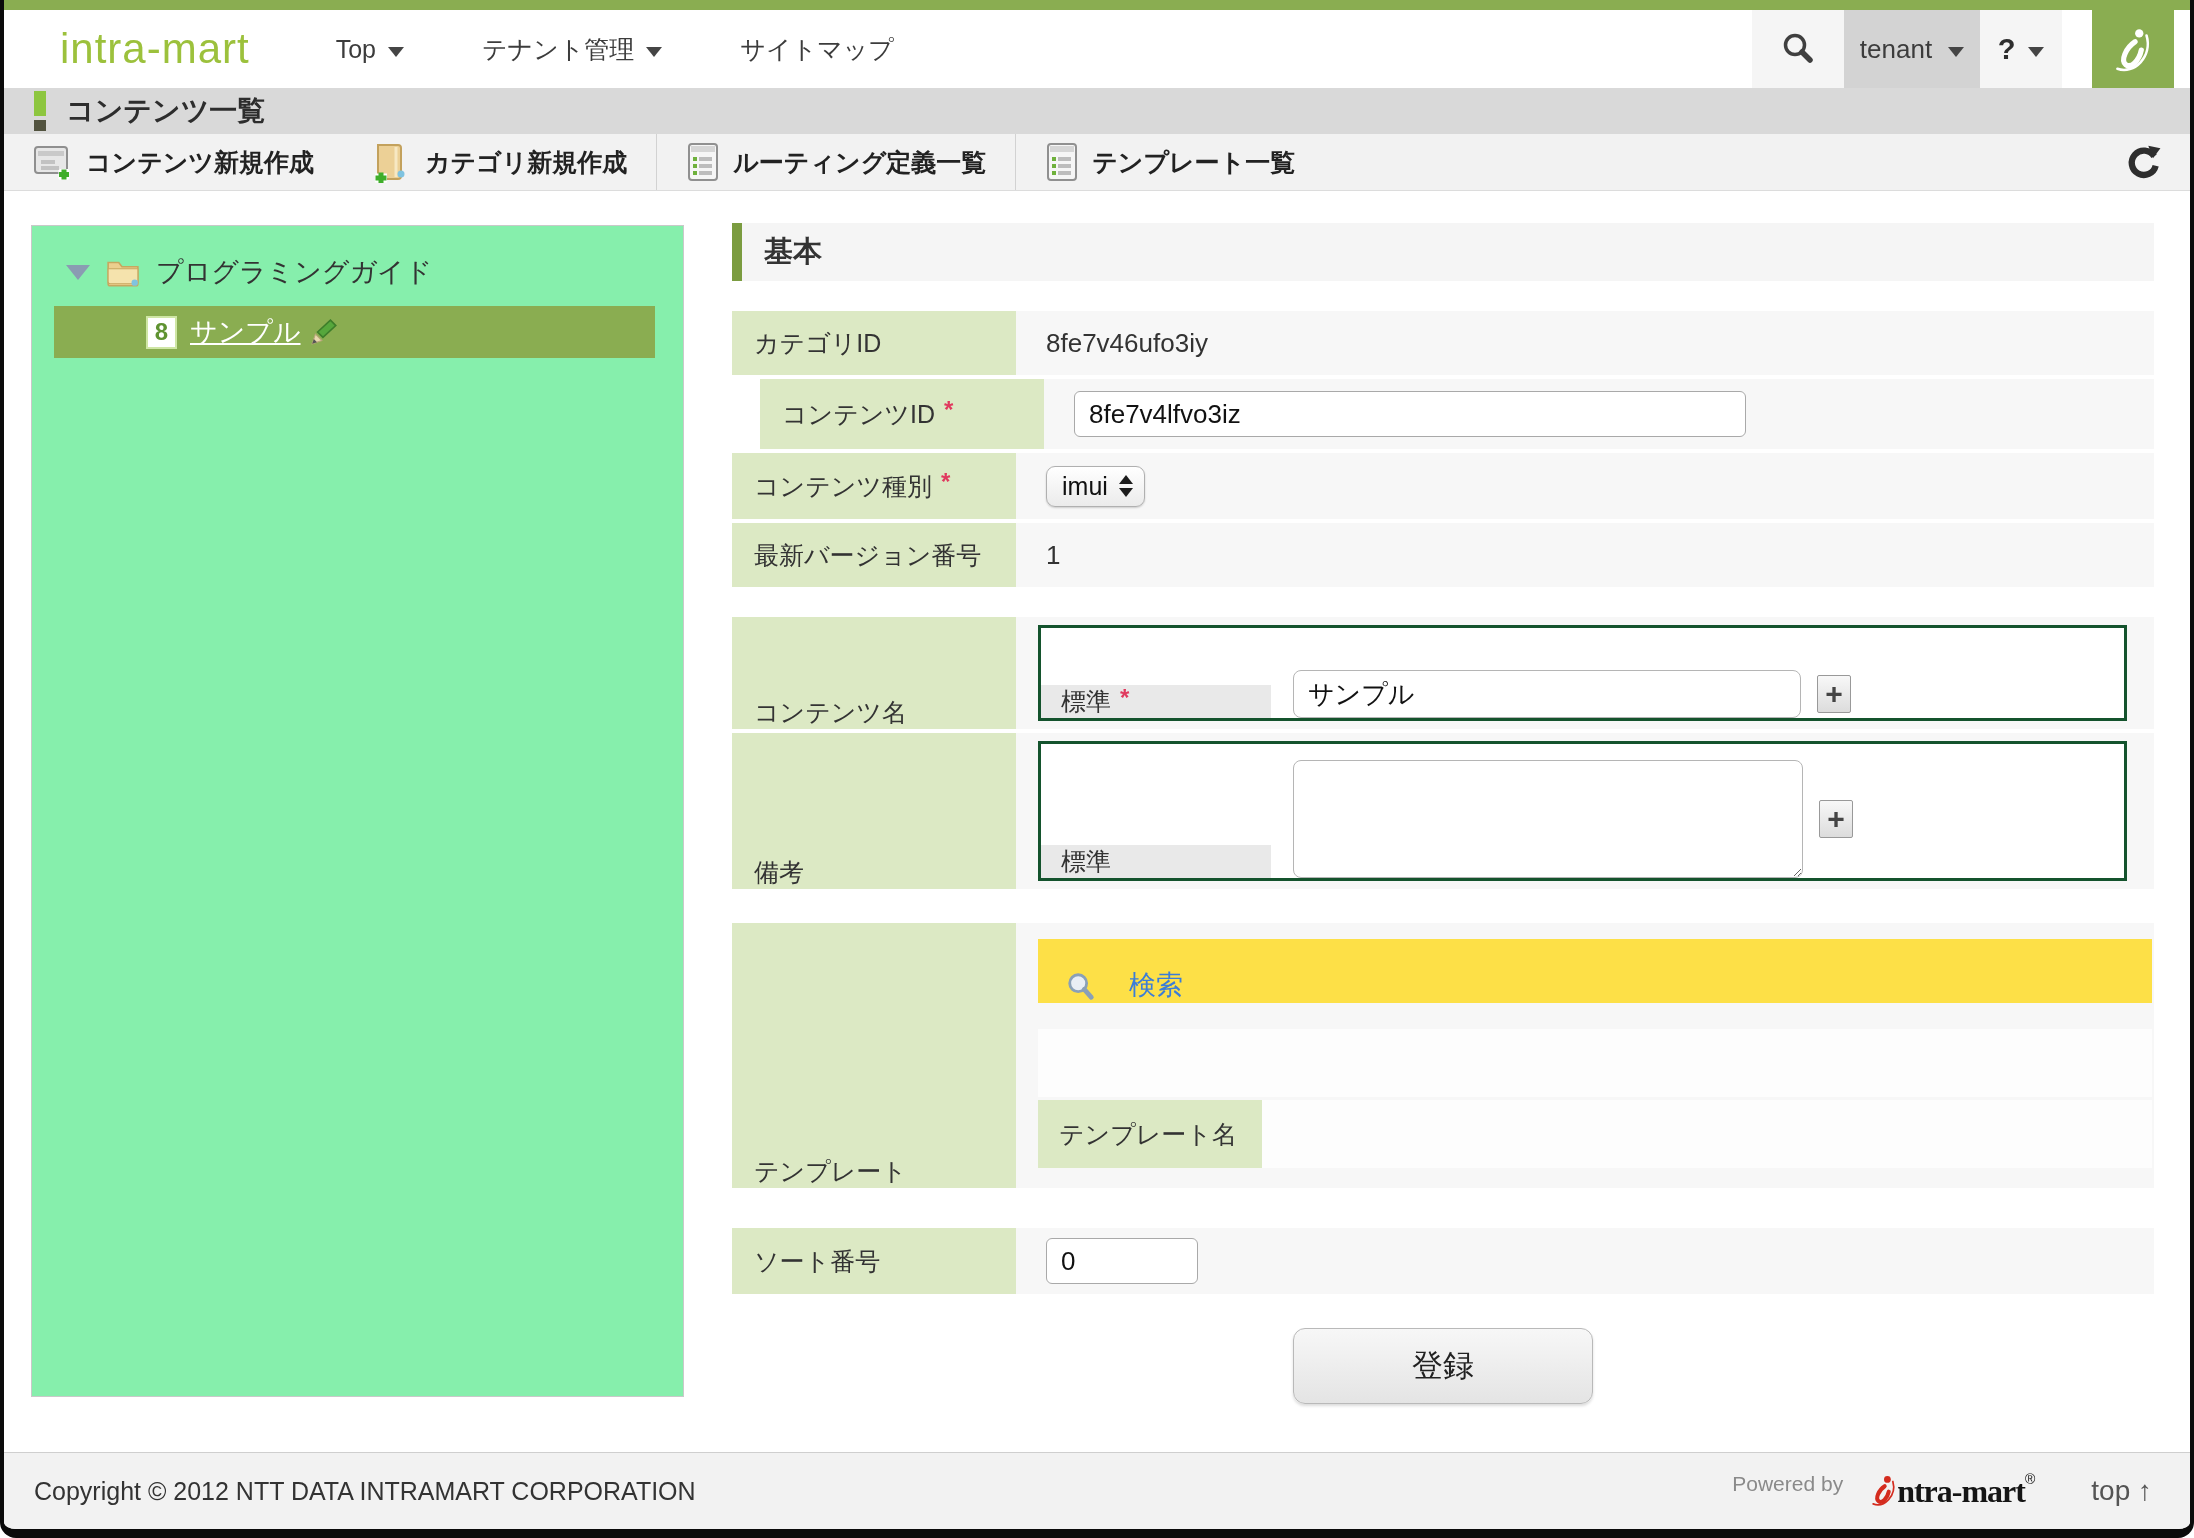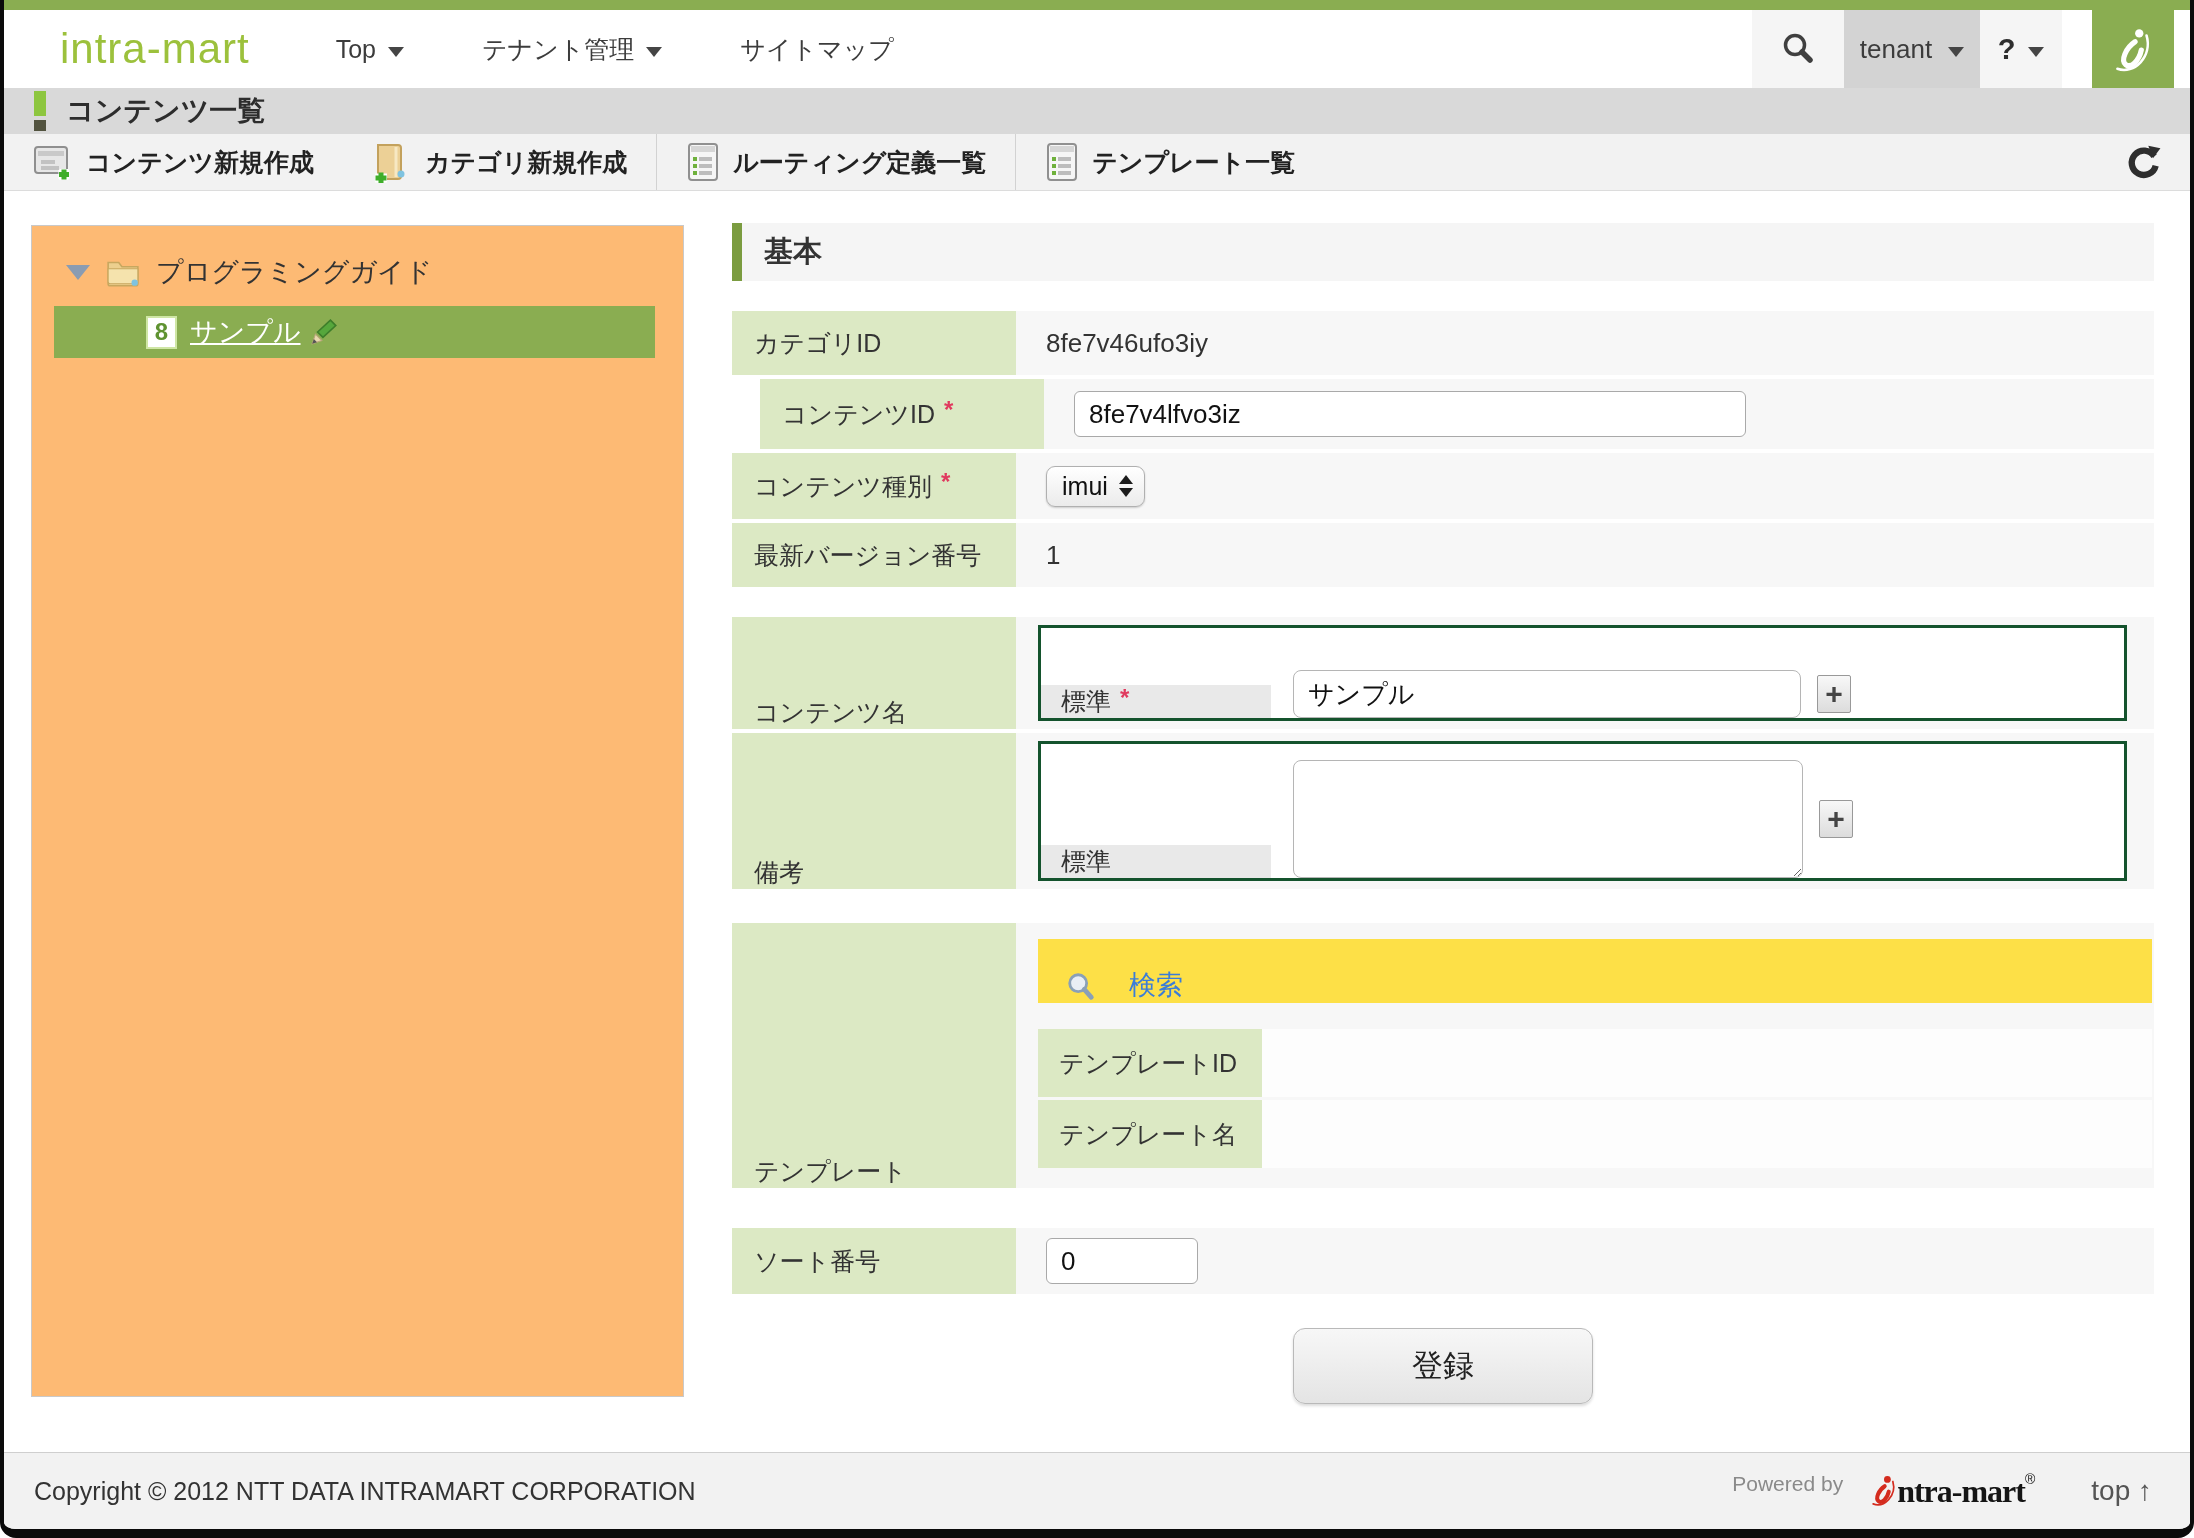--- a/index.html
+++ b/index.html
@@ -36,21 +36,21 @@
              align-items:center; flex:0 0 auto; }
   .tool-item { display:flex; align-items:center; gap:13px; padding:0 29px; height:100%;
                font-size:25px; font-weight:bold; color:#222; cursor:pointer; }
   .tool-sep { width:1px; height:100%; background:#d2d2d2; }
   .refresh-btn { margin-left:auto; margin-right:28px; display:flex; align-items:center; cursor:pointer; }
 
   
   .main { flex:1 1 auto; position:relative; background:#fff; }
 
   .tree-panel { position:absolute; left:27px; top:34px; width:653px; height:1172px;
-                border:1px solid #c9c9c9; background:#fdba74; }
+                border:1px solid #c9c9c9; background:#86efac; }
   .tree-root { display:flex; align-items:center; gap:16px; margin:28px 0 0 34px;
                font-size:27px; color:#333; }
   .tri-down { width:0; height:0; border-left:12px solid transparent; border-right:12px solid transparent;
               border-top:15px solid #8a9cb2; cursor:pointer; }
   .tree-selected { margin-top:16px; margin-left:22px; width:601px; height:52px; background:#8aad51;
                    display:flex; align-items:center; cursor:pointer; }
   .badge { margin-left:92px; width:31px; height:33px; background:#fff; border:2px solid #cfe6a5;
            color:#5f9331; font-weight:bold; font-size:24px; display:flex; align-items:center;
            justify-content:center; }
   .tree-link { margin-left:13px; color:#fff; font-size:27px; text-decoration:underline; cursor:pointer; }
@@ -376,23 +376,20 @@
         <div class="fvalue-col">
           <div class="search-band">
             <svg width="32" height="32" viewBox="0 0 34 34">
               <circle cx="14" cy="13" r="9" fill="#e9eef5" stroke="#8aa0b8" stroke-width="3"></circle>
               <line x1="20.5" y1="19.5" x2="28" y2="28" stroke="#8aa0b8" stroke-width="5" stroke-linecap="round"></line>
             </svg>
             <span class="search-link">検索</span>
           </div>
           <div class="tgap"></div>
           <div class="trow">
-            <div class="tlabel">
-              <span>テンプレートID</span>
-            </div>
             <div class="tvalue"></div>
           </div>
           <div class="trow">
             <div class="tlabel">
               <span>テンプレート名</span>
             </div>
             <div class="tvalue"></div>
           </div>
         </div>
       </div>

